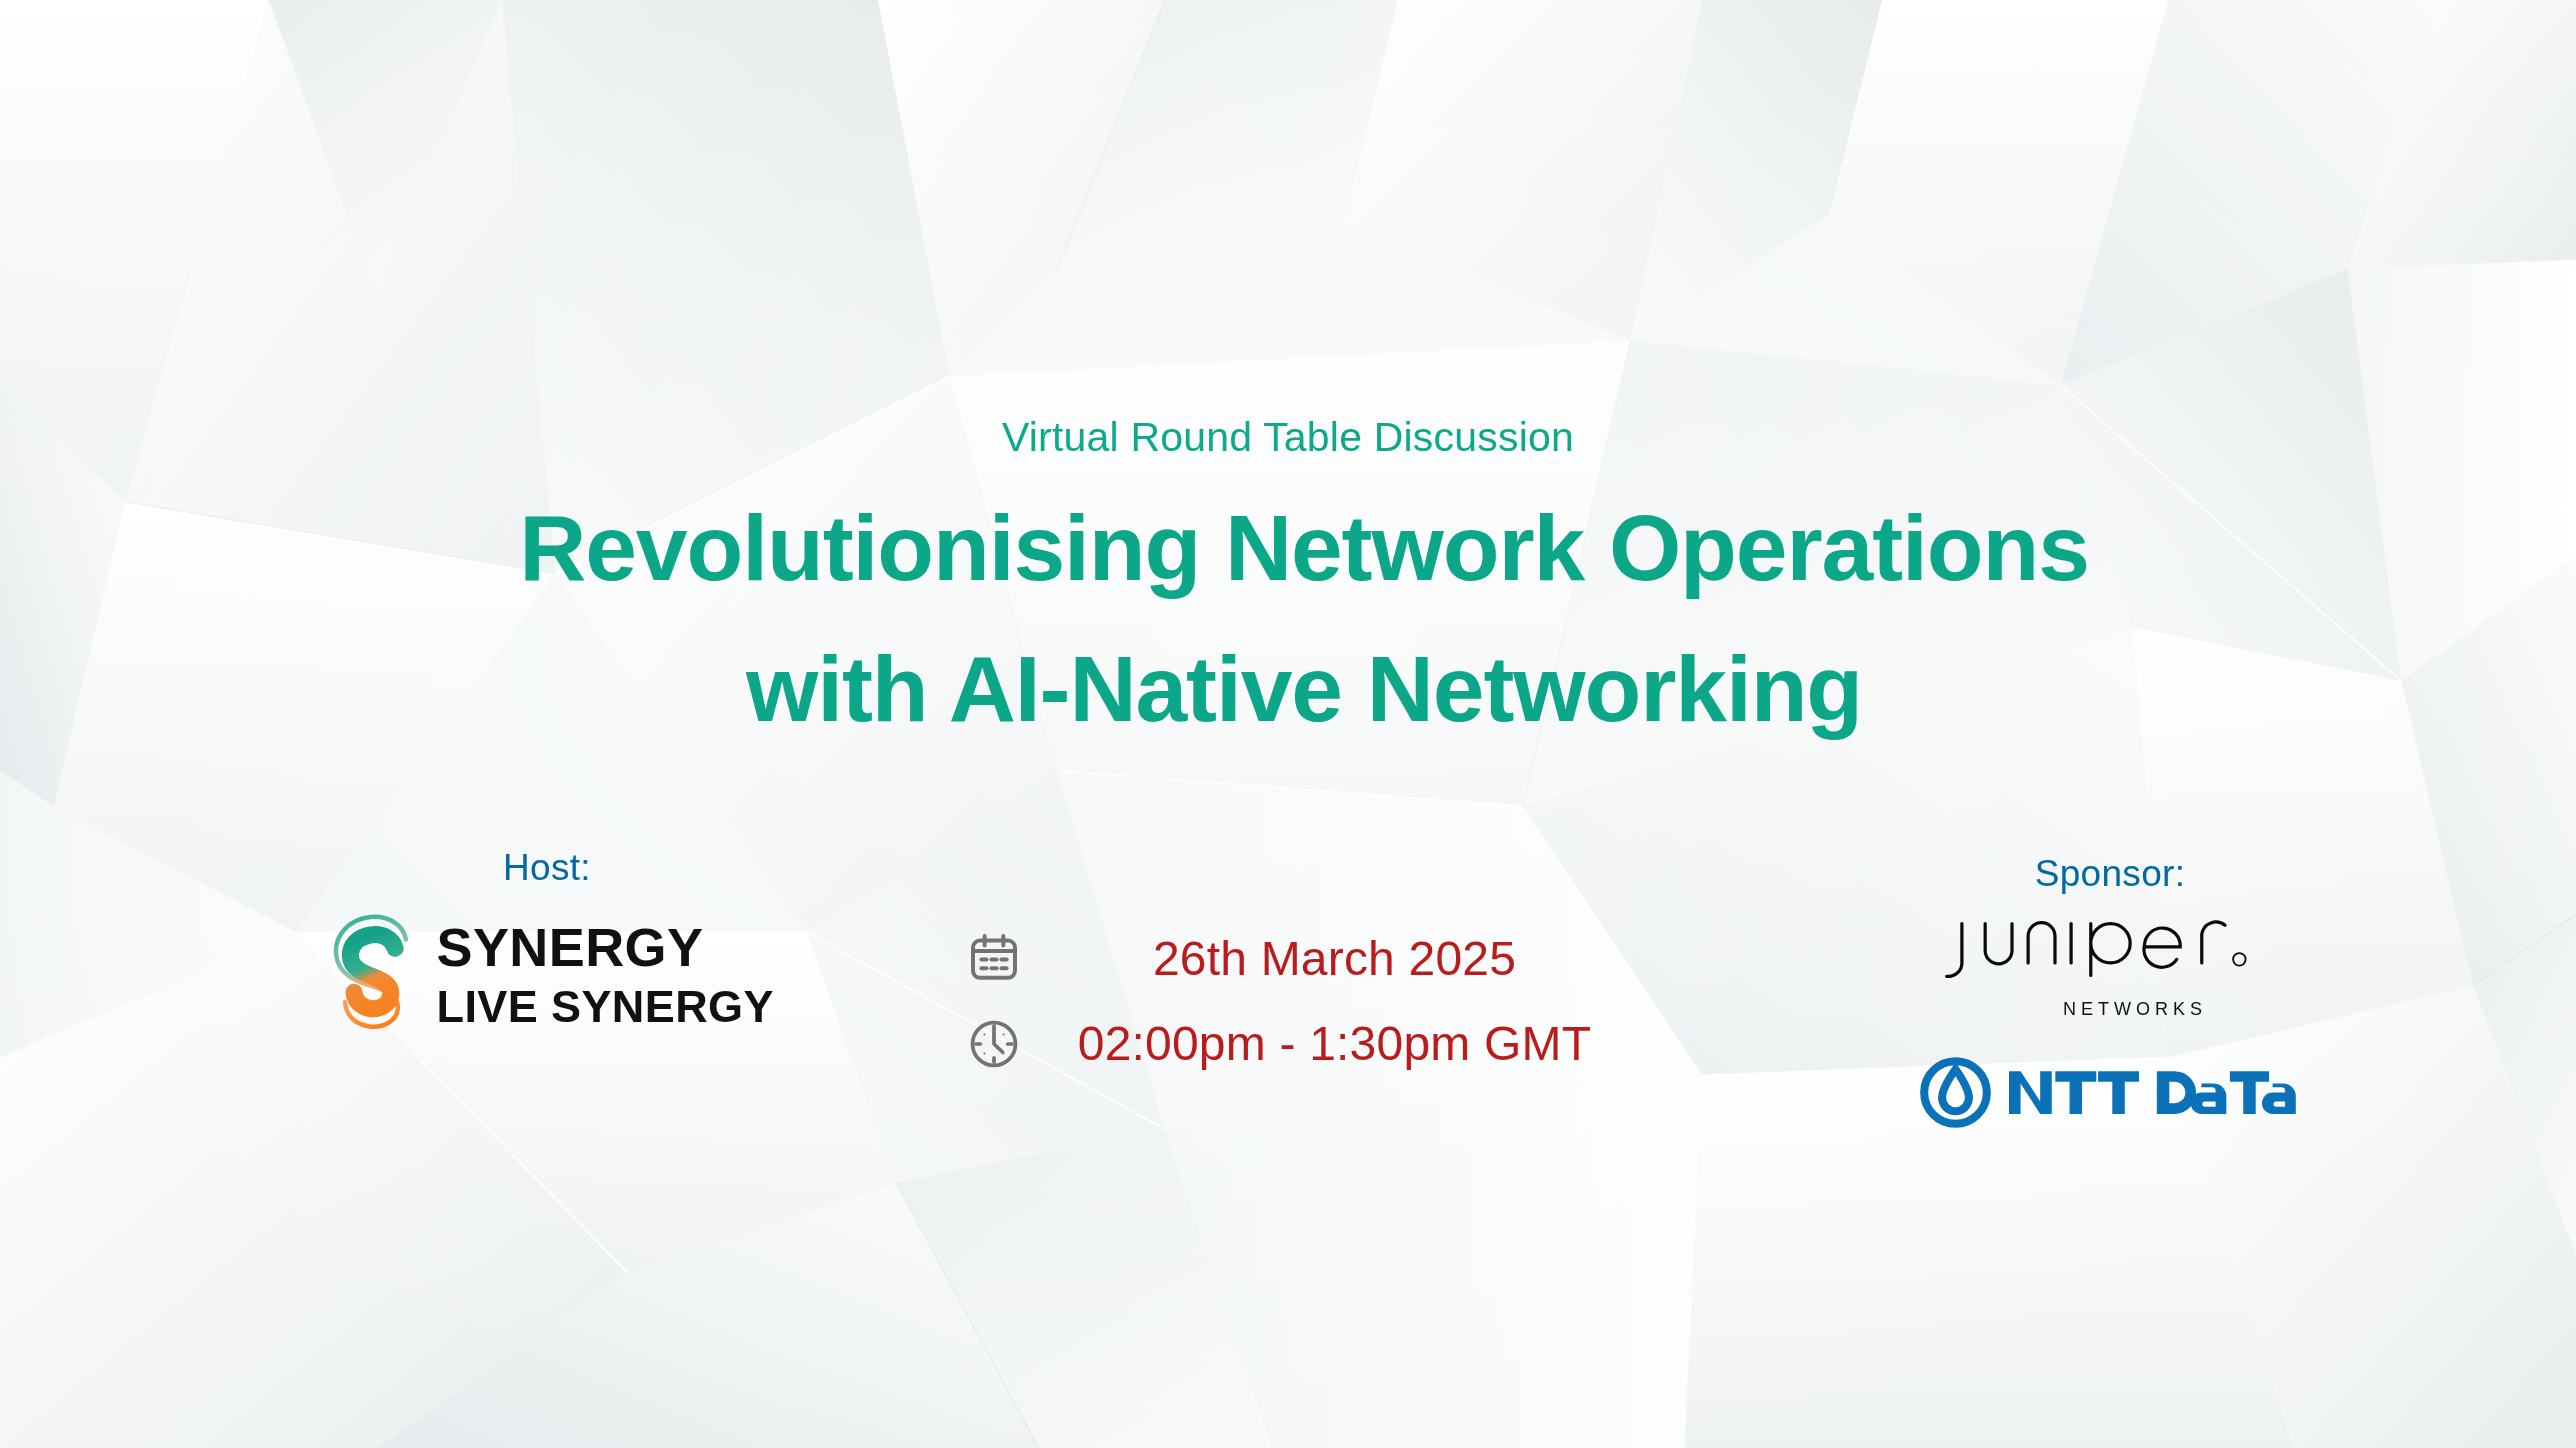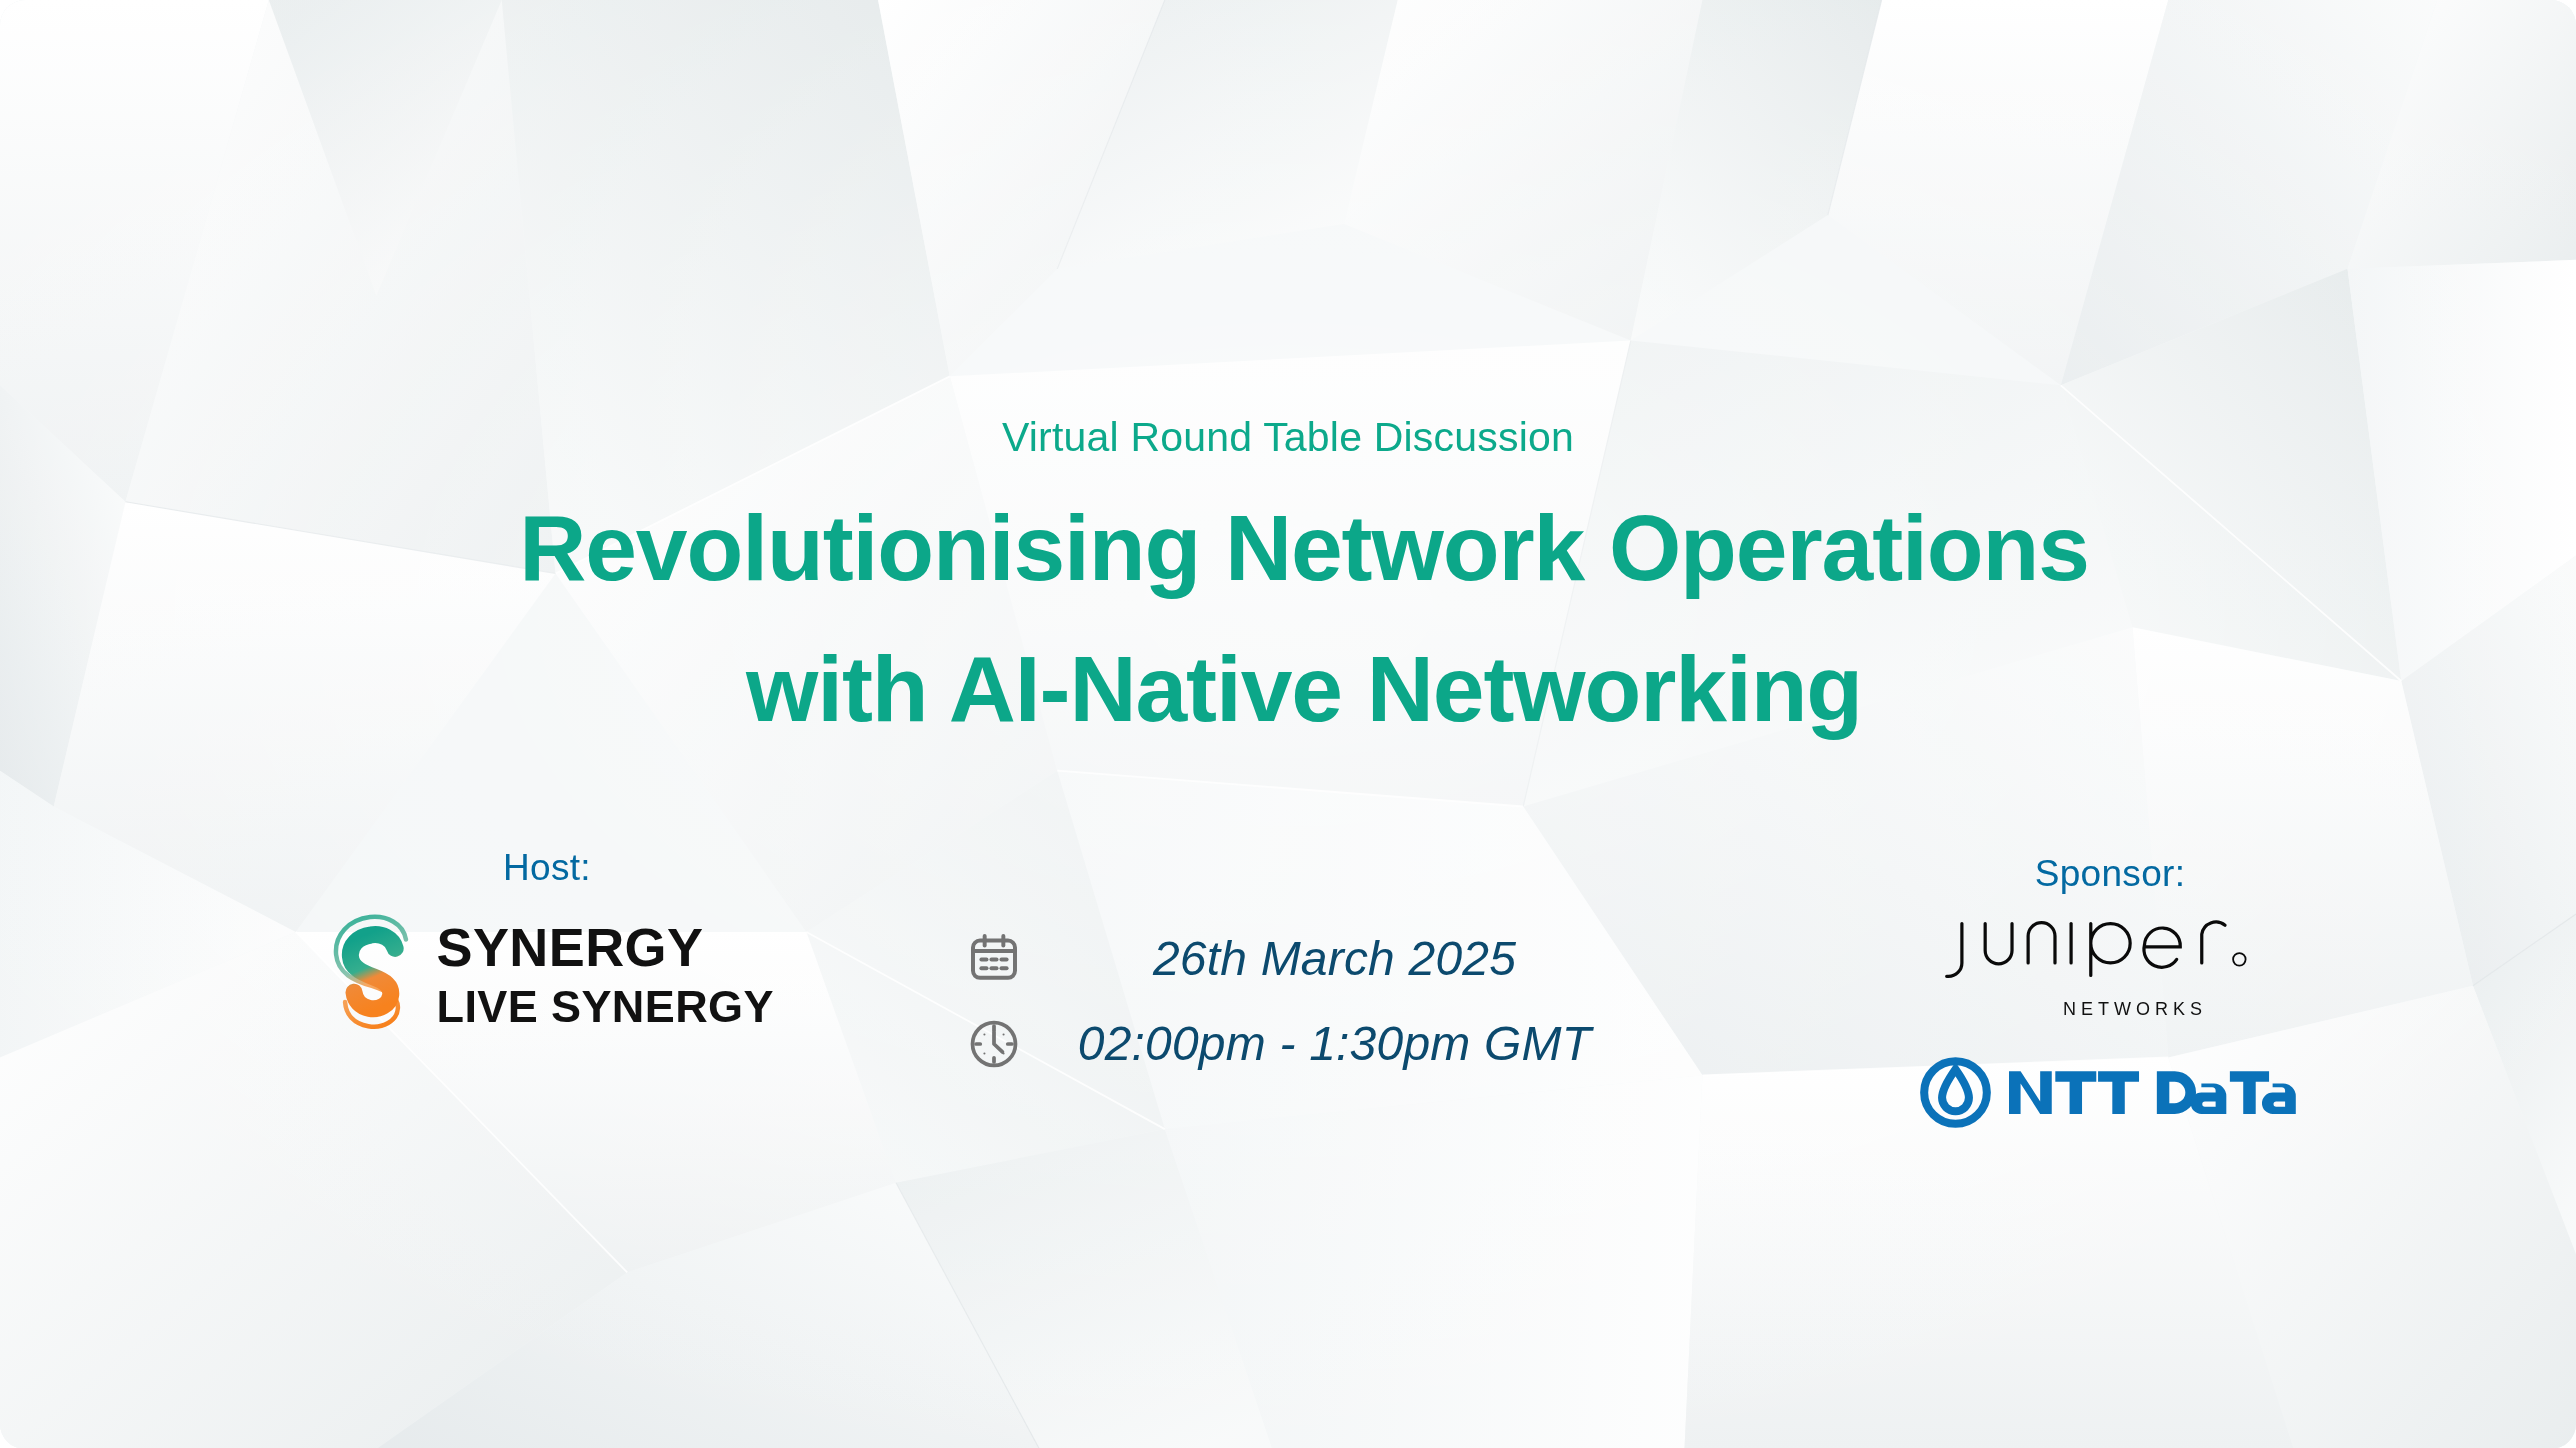--- a/index.html
+++ b/index.html
@@ -8,21 +8,20 @@
     width:2576px; height:1449px;
     font-family:"Liberation Sans", sans-serif;
     background:#ffffff;
     overflow:hidden;
   }
   .stage {
     position:relative;
     width:2576px; height:1449px;
     background:#f4f6f7;
     overflow:hidden;
-    border-radius:25px;
   }
   
   .bg { position:absolute; inset:0; z-index:0; }
   .bg svg { display:block; width:100%; height:100%; }
 
   
   .content {
     position:absolute; inset:0; z-index:5;
   }
 
@@ -91,24 +90,23 @@
   .when-row + .when-row { margin-top:1.8px; }
   .when-icon {
     width:70px; height:70px; flex:0 0 auto;
     display:flex; align-items:center; justify-content:center;
   }
   .when-text {
     flex:1 1 auto;
     text-align:center;
     font-size:48px;
     font-weight:400;
-    color:#0c4a6e;
+    color:#b91c1c;
     letter-spacing:0.2px;
     white-space:nowrap;
-    font-style:italic;
   }
 
   
   .sponsor-block {
     position:absolute;
     left:1859px; top:853px;
     width:502px;
     display:flex; flex-direction:column; align-items:center;
   }
   .juniper-lockup {

